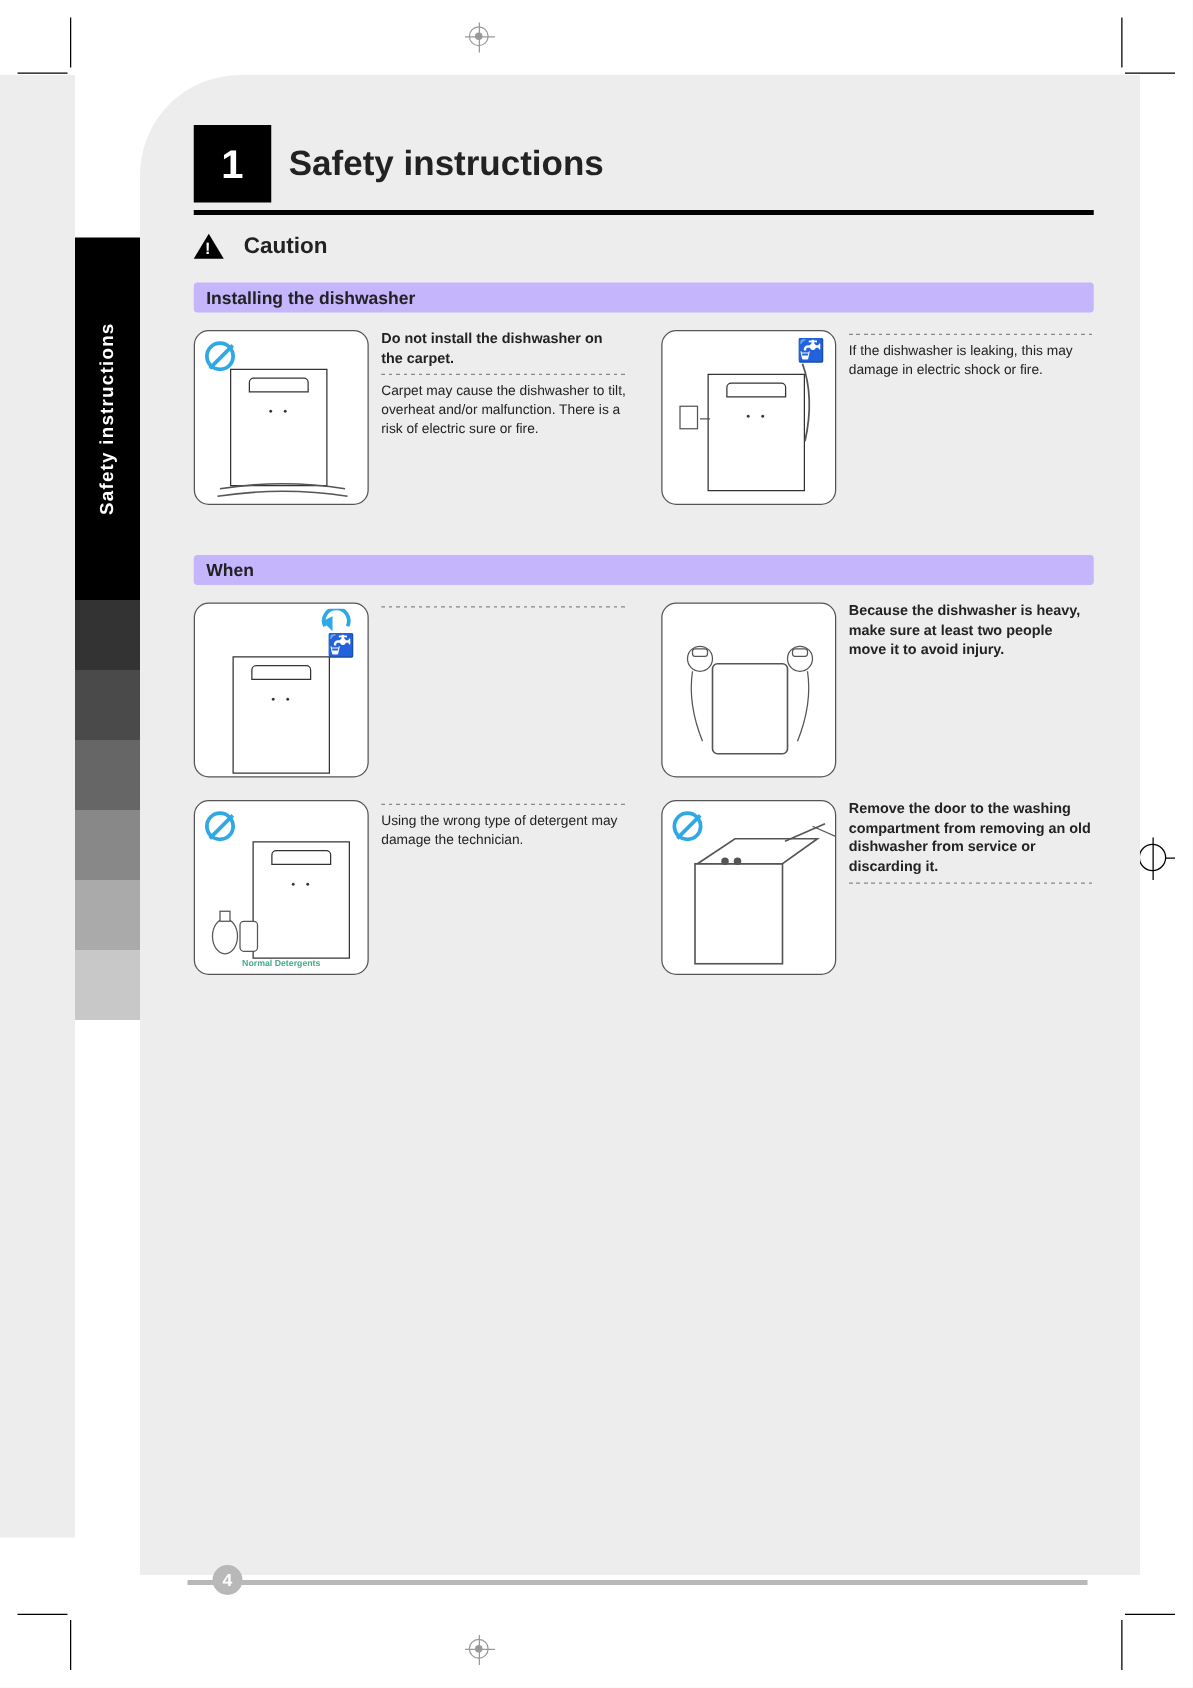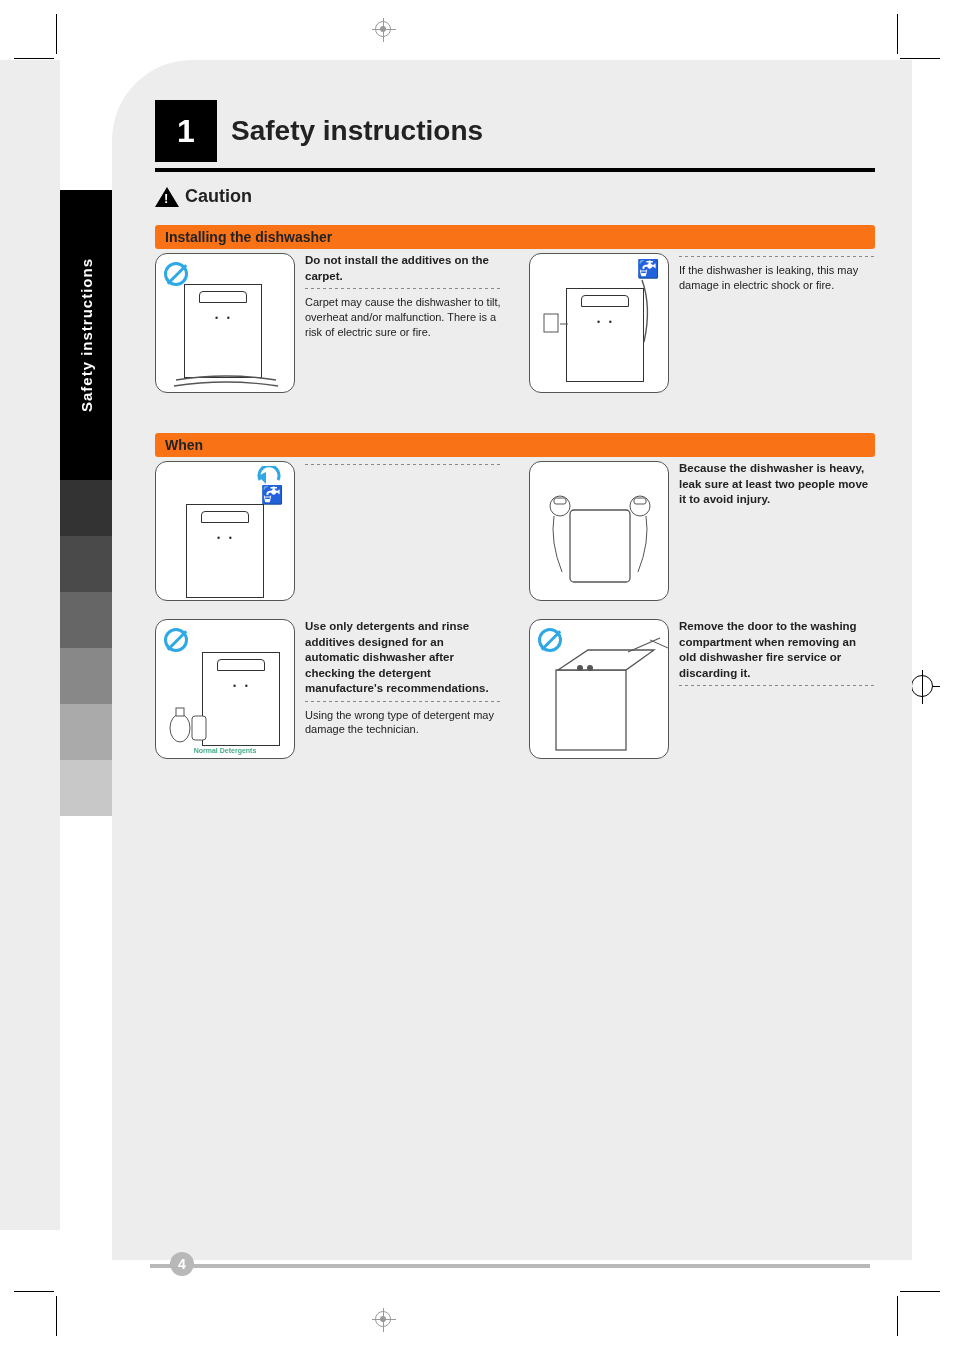--- a/index.html
+++ b/index.html
@@ -38,25 +38,25 @@
 
   
   .frame { position:absolute; left:112px; top:60px; width:800px; height:1200px; background:#ededed; border-top-left-radius:80px; }
 
   .content { position:absolute; left:155px; top:100px; width:720px; }
 
   .title-row { display:flex; align-items:center; gap:14px; border-bottom:4px solid #000; padding-bottom:6px; }
   .black-box { width:62px; height:62px; background:#000; color:#fff; display:flex; align-items:center; justify-content:center; font-size:32px; font-weight:bold; }
   .title { font-size:28px; font-weight:bold; }
 
-  .caution-icon { display:inline-flex; align-items:flex-end; gap:6px; margin-top:14px; font-size:18px; font-weight:bold; }
+  .caution-icon { display:inline-flex; align-items:flex-end; gap:16px; margin-top:14px; font-size:18px; font-weight:bold; }
   .triangle { width:0; height:0; border-left:12px solid transparent; border-right:12px solid transparent; border-bottom:20px solid #000; position:relative; }
   .triangle::after { content:"!"; position:absolute; left:-3px; top:4px; color:#fff; font-size:13px; }
 
-  .band { background:#f97316; height:24px; display:flex; align-items:center; padding-left:10px; font-size:14px; font-weight:bold; margin-top:14px; margin-bottom:4px; border-radius:3px; }
+  .band { background:#c4b5fd; height:24px; display:flex; align-items:center; padding-left:10px; font-size:14px; font-weight:bold; margin-top:14px; margin-bottom:14px; border-radius:3px; }
 
   .row { display:flex; gap:28px; }
   .cell { display:flex; gap:10px; width:50%; }
   .figure { width:140px; height:140px; border:1px solid #555; border-radius:12px; background:#fff; position:relative; flex:0 0 140px; overflow:hidden; }
   .caption { flex:1; font-size:11px; line-height:1.35; position:relative; }
   .cap-head { font-weight:bold; font-size:11.5px; margin-bottom:4px; }
   .dots { height:1px; background:repeating-linear-gradient(to right,#888 0,#888 3px,transparent 3px,transparent 6px); margin:3px 0 6px 0; }
 
   .prohibit { position:absolute; left:8px; top:8px; width:24px; height:24px; border:3px solid #2fa8e6; border-radius:50%; }
   .prohibit::after { content:""; position:absolute; width:26px; height:3px; background:#2fa8e6; transform:rotate(-45deg); left:-3px; top:8px; }
@@ -139,21 +139,21 @@
           <div class="prohibit"></div>
           <div class="washer">
               <div class="face"></div>
             </div>
           <svg width="140" height="140" style="position:absolute;left:0;top:0">
             <path d="M20 126 Q70 118 120 126" stroke="#555" fill="none" stroke-width="1.3"></path>
             <path d="M18 132 Q70 124 122 132" stroke="#555" fill="none" stroke-width="1.3"></path>
           </svg>
         </div>
         <div class="caption">
-          <div class="cap-head">Do not install the additives on the carpet.</div>
+          <div class="cap-head">Do not install the dishwasher on the carpet.</div>
           <div class="dots"></div>
           <div class="caption-note">Carpet may cause the dishwasher to tilt, overheat and/or malfunction. There is a risk of electric sure or fire.</div>
         </div>
       </div>
 
       <div class="cell">
         <div class="figure">
           <span class="tap">🚰</span>
           <div class="washer" style="left:36px;top:34px">
               <div class="face"></div>
@@ -197,61 +197,60 @@
             <rect x="40" y="48" width="60" height="72" rx="4" fill="#fff" stroke="#555" stroke-width="1.3"></rect>
             <circle cx="30" cy="44" r="10" fill="#fff" stroke="#555"></circle>
             <rect x="24" y="36" width="12" height="6" rx="2" fill="#fff" stroke="#555"></rect>
             <circle cx="110" cy="44" r="10" fill="#fff" stroke="#555"></circle>
             <rect x="104" y="36" width="12" height="6" rx="2" fill="#fff" stroke="#555"></rect>
             <path d="M24 54 Q20 80 32 110" stroke="#555" fill="none"></path>
             <path d="M116 54 Q120 80 108 110" stroke="#555" fill="none"></path>
           </svg>
         </div>
         <div class="caption">
-          <div class="cap-head">Because the dishwasher is heavy, leak sure at least two people move it to avoid injury.</div>
+          <div class="cap-head">Because the dishwasher is heavy, make sure at least two people move it to avoid injury.</div>
           <div class="dots" style="visibility:hidden"></div>
         </div>
       </div>
     </div>
 
     <div class="row" style="margin-top:18px">
       <div class="cell">
         <div class="figure">
           <div class="prohibit"></div>
           <div class="washer" style="left:46px;top:32px">
               <div class="face"></div>
             </div>
           <svg width="60" height="60" style="position:absolute;left:6px;bottom:14px">
             <ellipse cx="18" cy="44" rx="10" ry="14" fill="#fff" stroke="#555"></ellipse>
             <rect x="14" y="24" width="8" height="8" fill="#fff" stroke="#555"></rect>
             <rect x="30" y="32" width="14" height="24" rx="3" fill="#fff" stroke="#555"></rect>
           </svg>
           <div class="small-label">Normal Detergents</div>
         </div>
         <div class="caption">
-          <div class="cap-head">Use only detergents and rinse additives designed for an automatic dishwasher after checking the detergent manufacture's recommendations.</div>
           <div class="dots"></div>
           <div class="caption-note">Using the wrong type of detergent may damage the technician.</div>
         </div>
       </div>
 
       <div class="cell">
         <div class="figure">
           <div class="prohibit"></div>
           <svg width="140" height="140">
             <rect x="26" y="50" width="70" height="80" fill="#fff" stroke="#555" stroke-width="1.3"></rect>
             <path d="M28 50 L58 30 L124 30 L96 50 Z" fill="#fff" stroke="#555" stroke-width="1.3"></path>
             <path d="M98 32 L130 18" stroke="#555" stroke-width="1.3"></path>
             <path d="M120 20 L138 28" stroke="#555"></path>
             <circle cx="50" cy="48" r="3" fill="#555"></circle>
             <circle cx="60" cy="48" r="3" fill="#555"></circle>
           </svg>
         </div>
         <div class="caption">
-          <div class="cap-head">Remove the door to the washing compartment when removing an old dishwasher fire service or discarding it.</div>
+          <div class="cap-head">Remove the door to the washing compartment from removing an old dishwasher from service or discarding it.</div>
           <div class="dots"></div>
         </div>
       </div>
     </div>
 
   </div>
 
   <div class="footer"></div>
   <div class="page-dot">4</div>
 

